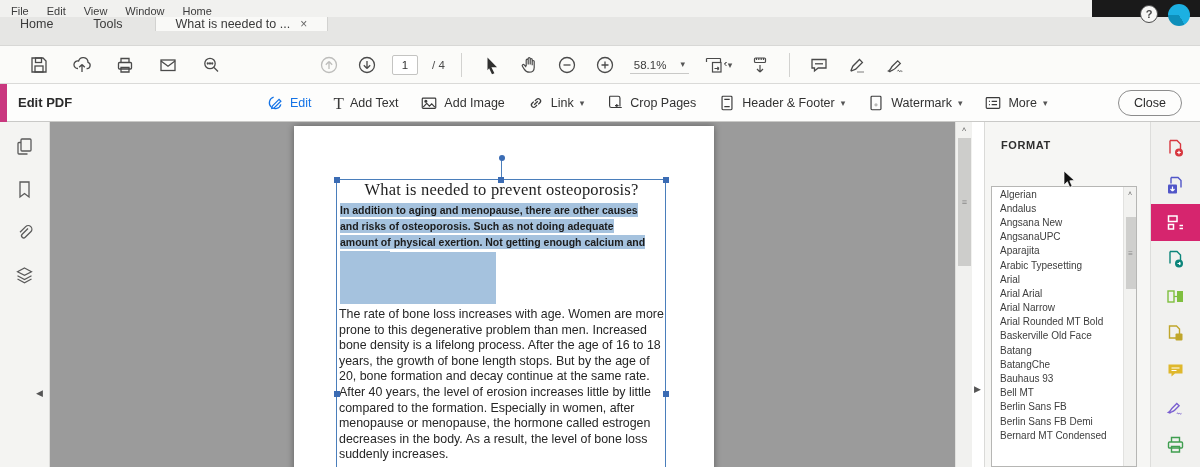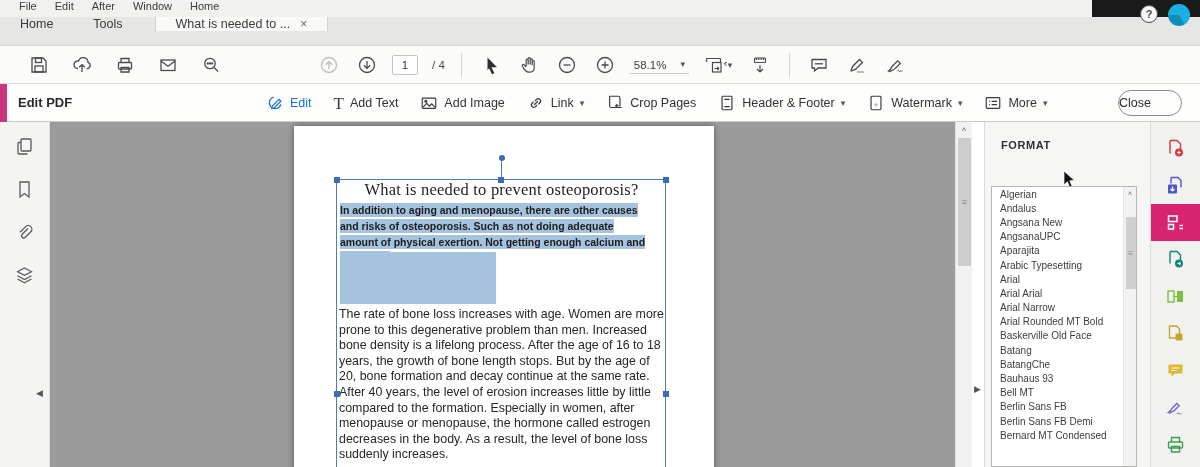--- a/index.html
+++ b/index.html
@@ -1,21 +1,21 @@
 <!DOCTYPE html>
 <html><head>
 <meta charset="utf-8">
 <style>
   * { margin:0; padding:0; box-sizing:border-box; }
   html,body { width:1200px; height:467px; overflow:hidden; }
   body { font-family:"Liberation Sans", sans-serif; color:#333; background:#fff; position:relative; }
   #app { position:absolute; inset:0; width:1200px; height:467px; overflow:hidden; }
 
   
-  .menubar { position:absolute; left:0; top:0; width:1200px; height:17px; background:#f1f1ef; display:flex; align-items:flex-start; padding-left:10px; gap:0; }
+  .menubar { position:absolute; left:0; top:0; width:1200px; height:17px; background:#f1f1ef; display:flex; align-items:flex-end; padding-left:2px; gap:0; }
   .menu-item { font-size:11px; color:#3c3c3c; padding:0 9px; cursor:default; }
   .titlebar-corner { position:absolute; right:0; top:0; width:108px; height:17px; background:#1a1a1a; }
 
   
   .tabbar { position:absolute; left:0; top:17px; width:1200px; height:29px; background:#e6e6e4; border-bottom:1px solid #d8d8d6; display:flex; align-items:flex-start; }
   .tab { display:flex; align-items:center; padding:0 20px; font-size:12.5px; color:#3a3a3a; }
   .tab.doc { background:#f9f9f7; border-left:1px solid #d2d2d0; border-right:1px solid #d2d2d0; margin-left:12px; gap:10px; }
   .tab-close { font-size:12px; color:#666; line-height:1; }
   .help-btn { position:absolute; right:42px; top:5px; width:18px; height:18px; border:1.4px solid #4a4a4a; border-radius:50%; display:flex; align-items:center; justify-content:center; font-size:11px; color:#4a4a4a; font-weight:bold; background:#f7f7f5; }
   .avatar { position:absolute; right:10px; top:4px; width:22px; height:22px; border-radius:50%; background:conic-gradient(from 150deg,#0e8fba 0 120deg,#1cb0e2 120deg 360deg); }
@@ -36,21 +36,21 @@
 
   
   .editbar { position:absolute; left:0; top:84px; width:1200px; height:38px; background:#fdfdfc; border-bottom:1px solid #c9c9c7; }
   .accent { position:absolute; left:0; top:0; width:7px; height:38px; background:#c9387f; }
   .editbar-title { position:absolute; left:18px; top:11px; font-size:13px; font-weight:bold; color:#2b2b2b; }
   .eb-tools { position:absolute; left:266px; top:0; height:38px; display:flex; align-items:center; gap:22px; }
   .eb-item { display:flex; align-items:center; gap:6px; font-size:12.5px; color:#323232; }
   .eb-item svg { width:18px; height:18px; }
   .eb-item.active { color:#1473e6; }
   .tglyph { font-family:"Liberation Serif",serif; font-size:17px; color:#3a3a3a; line-height:1; }
-  .close-btn { position:absolute; right:18px; top:6px; width:64px; height:26px; border:1px solid #8c8c8c; border-radius:13px; background:#fdfdfc; display:flex; align-items:center; font-size:12.5px; color:#2b2b2b; }
+  .close-btn { position:absolute; right:18px; top:6px; width:64px; height:26px; border:1px solid #8c8c8c; border-radius:13px; background:#fdfdfc; display:flex; align-items:center; justify-content:center; font-size:12.5px; color:#2b2b2b; }
 
   
   .main { position:absolute; left:0; top:122px; width:1200px; height:345px; }
 
   .left-rail { position:absolute; left:0; top:0; width:50px; height:345px; background:#f4f4f2; border-right:1px solid #dddddb; display:flex; flex-direction:column; align-items:center; padding-top:14px; gap:22px; }
   .left-rail svg { width:21px; height:21px; }
   .collapse-left { position:absolute; left:36px; top:266px; font-size:9px; color:#555; }
 
   .canvas { position:absolute; left:50px; top:0; width:905px; height:345px; background:#9b9b9b; overflow:hidden; }
   .page { position:absolute; left:244px; top:4px; width:420px; height:400px; background:#fff; box-shadow:0 0 7px rgba(0,0,0,.4); }
@@ -91,21 +91,21 @@
 </head>
 <body>
 
 <div id="app">
 
   <div class="menubar">
     <div style="display:flex">
 
     <span class="menu-item">File</span>
         <span class="menu-item">Edit</span>
-        <span class="menu-item">After</span>
+        <span class="menu-item">View</span>
         <span class="menu-item">Window</span>
         <span class="menu-item">Home</span>
       </div>
   </div>
   <div class="titlebar-corner"></div>
 
   <div class="tabbar">
     <div class="tab">
         <span>Home</span>
       </div>

